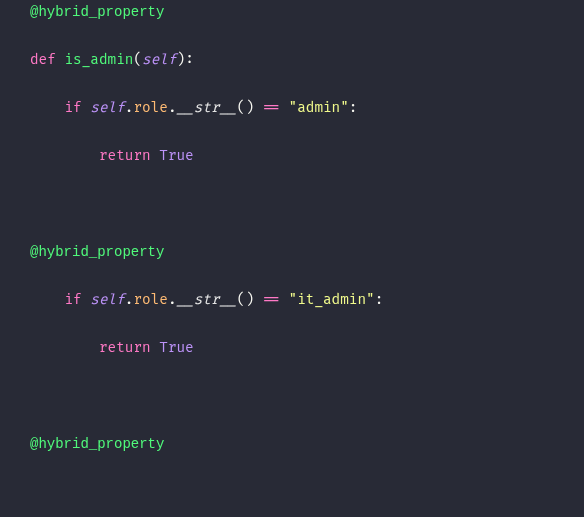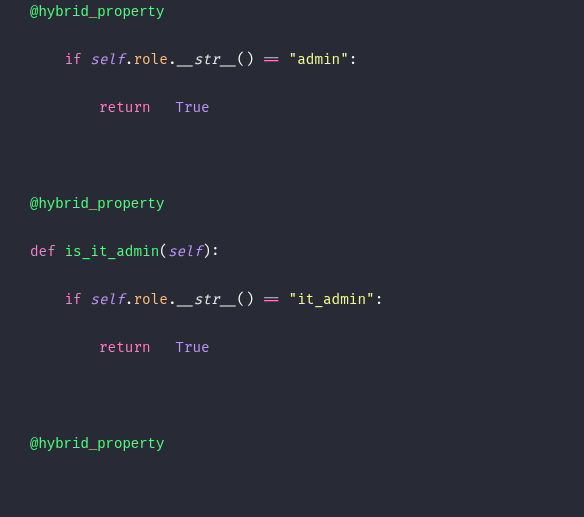--- a/index.html
+++ b/index.html
@@ -25,32 +25,32 @@
     position: relative;
   }
   .decorator { color: #50fa7b; font-style: normal; font-family: Liberation Mono, monospace; }
   .keyword { color: #ff79c6; }
   .func-name { color: #50fa7b; }
   .self { color: #bd93f9; font-style: italic; }
   .punct { color: #f8f8f2; }
   .operator { color: #ff79c6; }
   .dunder { color: #e5e5e5; font-style: italic;}
   .string { color: #f1fa8c; }
-  .bool { color: #bd93f9; margin-left: 16px; }
+  .bool { color: #bd93f9; }
   .attr { color: #fdba74; }
 </style>
 </head>
 <body>
 
 <pre><span class="line"><span class="decorator">@hybrid_property</span></span>
+<span class="line"><span class="keyword">def</span> <span class="func-name">is_admin</span><span class="punct">(</span><span class="self">self</span><span class="punct">):</span></span>
 <span class="line">    <span class="keyword">if</span> <span class="self">self</span><span class="punct">.</span><span class="attr">role</span><span class="punct">.</span><span class="dunder">__str__</span><span class="punct">()</span> <span class="operator">==</span> <span class="string">"admin"</span><span class="punct">:</span></span>
 <span class="line">        <span class="keyword">return</span> <span class="bool">True</span></span>
 <span class="line"> </span>
 <span class="line"><span class="decorator">@hybrid_property</span></span>
-<span class="line"><span class="keyword">def</span> <span class="func-name">is_it_admin</span><span class="punct">(</span><span class="self">self</span><span class="punct">):</span></span>
 <span class="line">    <span class="keyword">if</span> <span class="self">self</span><span class="punct">.</span><span class="attr">role</span><span class="punct">.</span><span class="dunder">__str__</span><span class="punct">()</span> <span class="operator">==</span> <span class="string">"it_admin"</span><span class="punct">:</span></span>
 <span class="line">        <span class="keyword">return</span> <span class="bool">True</span></span>
 <span class="line"> </span>
 <span class="line"><span class="decorator">@hybrid_property</span></span>
 
 
 
 
 
 

